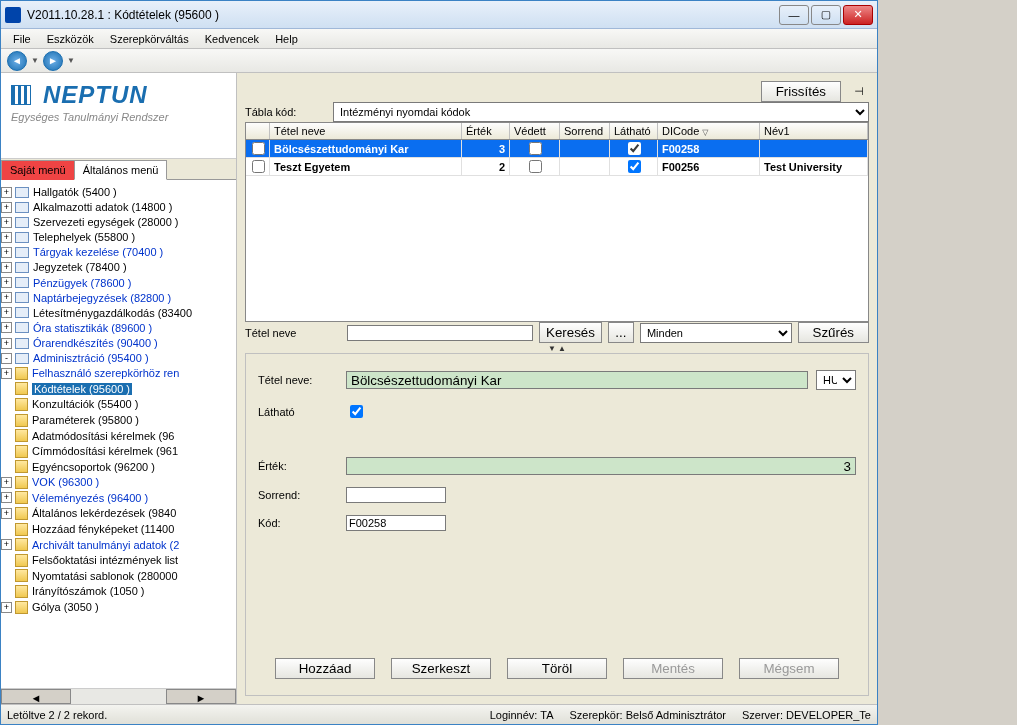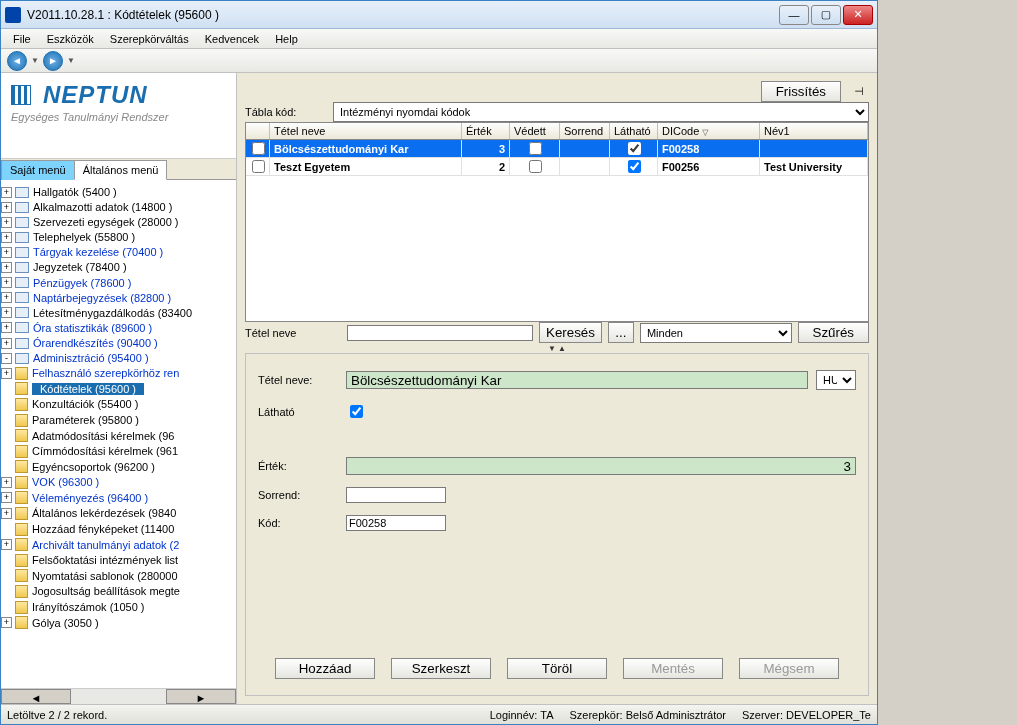--- a/index.html
+++ b/index.html
@@ -84,37 +84,37 @@
     font-style: italic;
   }
   .logo-sq { width:20px; height:20px; background: repeating-linear-gradient(90deg,#1a6eb0 0 3px,#fff 3px 6px); border:1px solid #1a6eb0; }
   .logo-sub { color:#888; font-size:11px; margin-top:2px; font-style:italic; }
 
   .tabs {
     display:flex; border-bottom:1px solid #999;
     background:#ece9d8;
   }
   .tab {
-    padding:3px 8px; background:#7dd3fc;
+    padding:3px 8px; background:#ef4444;
     border:1px solid #999; border-bottom:none;
     margin-right:-1px; cursor:pointer;
     position:relative; top:1px;
   }
   .tab.active { background:#fff; border-bottom:1px solid #fff; }
 
   .tree-wrap { flex:1; overflow:auto; background:#fff; padding:4px 0; }
   .tree ul { list-style:none; margin:0; padding:0; }
   .tree li { white-space:nowrap; padding:1px 0; }
   .tree .exp { display:inline-flex; width:11px; height:11px; border:1px solid #888; align-items:center; justify-content:center; font-size:9px; line-height:1; margin-right:3px; cursor:pointer; background:#fff; vertical-align:middle; }
   .tree .folder { display:inline-block; width:14px; height:11px; background:#d8c060; border:1px solid #a08030; margin-right:4px; vertical-align:middle; }
   .tree .folder.special { background:#e6eef8; border-color:#6b90c0; }
   .tree .doc { display:inline-block; width:13px; height:13px; background:linear-gradient(#ffe8a0,#f0c850); border:1px solid #c09830; margin-right:4px; vertical-align:middle; }
   .tree .label { cursor:pointer; vertical-align:middle; }
   .tree .blue { color:#0033cc; }
-  .tree li.selected .label { background:#1a6eb0; color:#fff; padding:0 8px; }
+  .tree li.selected .label { background:#1a6eb0; color:#fff; padding:0 2px; }
   .l1 { padding-left:4px; }
   .l2 { padding-left:32px; }
 
   .hscroll { height:16px; background:#e8e8e4; border-top:1px solid #ccc; display:flex; }
   .hscroll .btn { width:16px; background:#d4d0c8; border:1px solid #888; text-align:center; cursor:pointer; }
   .hscroll .track { flex:1; background:#e8e8e4; }
 
   .right {
     flex:1; background:#ece9d8;
     display:flex; flex-direction:column;
@@ -244,21 +244,20 @@
               <li class="l2"><span style="display: inline-block; width: 14px;"></span><span class="doc"></span><span class="label">Adatmódosítási kérelmek (96</span></li>
               <li class="l2"><span style="display: inline-block; width: 14px;"></span><span class="doc"></span><span class="label">Címmódosítási kérelmek (961</span></li>
               <li class="l2"><span style="display: inline-block; width: 14px;"></span><span class="doc"></span><span class="label">Egyéncsoportok (96200  )</span></li>
               <li class="l2"><span class="exp">+</span><span class="doc"></span><span class="label blue">VOK (96300  )</span></li>
               <li class="l2"><span class="exp">+</span><span class="doc"></span><span class="label blue">Véleményezés (96400  )</span></li>
               <li class="l2"><span class="exp">+</span><span class="doc"></span><span class="label">Általános lekérdezések (9840</span></li>
               <li class="l2"><span style="display: inline-block; width: 14px;"></span><span class="doc"></span><span class="label">Hozzáad fényképeket (11400</span></li>
               <li class="l2"><span class="exp">+</span><span class="doc"></span><span class="label blue">Archivált tanulmányi adatok (2</span></li>
               <li class="l2"><span style="display: inline-block; width: 14px;"></span><span class="doc"></span><span class="label">Felsőoktatási intézmények list</span></li>
               <li class="l2"><span style="display: inline-block; width: 14px;"></span><span class="doc"></span><span class="label">Nyomtatási sablonok (280000</span></li>
-              <li class="l2"><span style="display: inline-block; width: 14px;"></span><span class="doc"></span><span class="label">Jogosultság beállítások megte</span></li>
               <li class="l2"><span style="display: inline-block; width: 14px;"></span><span class="doc"></span><span class="label">Irányítószámok (1050  )</span></li>
               <li class="l2"><span class="exp">+</span><span class="doc"></span><span class="label">Gólya (3050  )</span></li>
             </ul>
           </div>
       </div>
       <div class="hscroll">
         <div class="btn">◄</div>
         <div class="track"></div>
         <div class="btn">►</div>
       </div>

